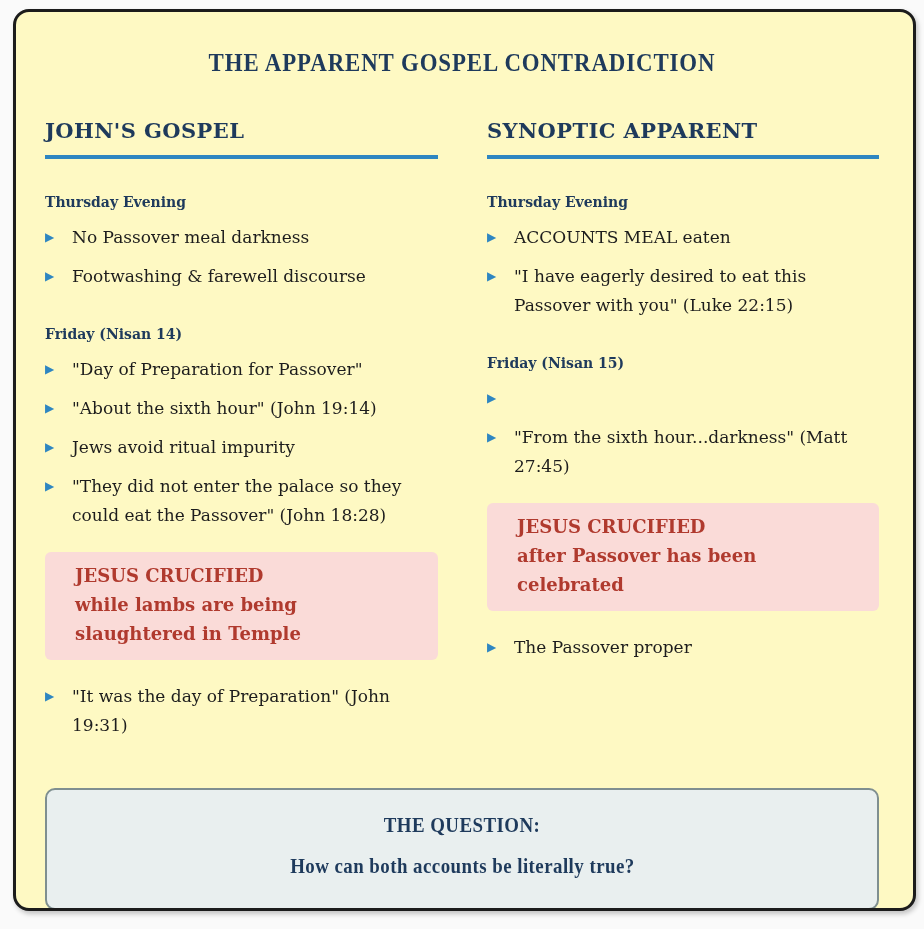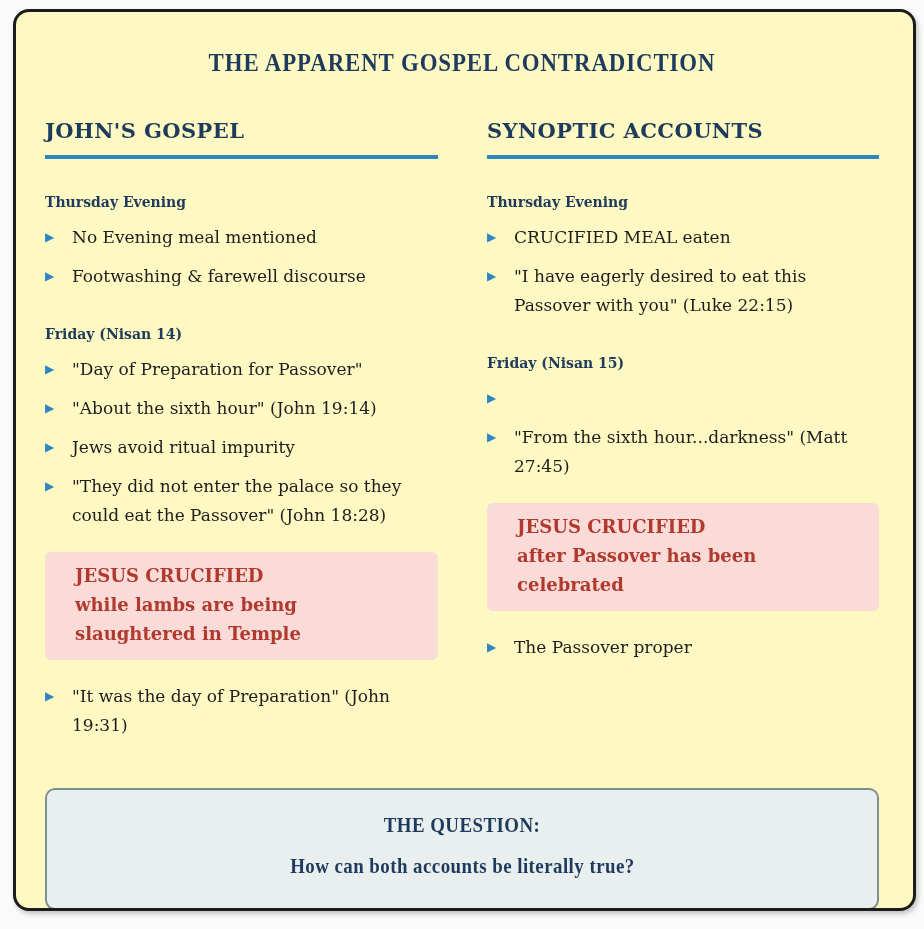--- a/index.html
+++ b/index.html
@@ -131,21 +131,21 @@
   <div class="columns">
 
     <div class="col-left">
       <h2 class="col-header">JOHN'S GOSPEL</h2>
       <div class="col-underline"></div>
 
       <h3 class="subheading">Thursday Evening</h3>
       <ul class="bullets">
         <li>
           <span class="tri">▶</span>
-          <span>No Evening meal mentioned</span>
+          <span>No Passover meal darkness</span>
         </li>
         <li>
           <span class="tri">▶</span>
           <span>Footwashing &amp; farewell discourse</span>
         </li>
       </ul>
 
       <h3 class="subheading">Friday (Nisan 14)</h3>
       <ul class="bullets">
         <li>
@@ -173,28 +173,28 @@
 
       <ul class="bullets after">
         <li style="margin-top:22px">
           <span class="tri">▶</span>
           <span>"It was the day of Preparation" (John 19:31)</span>
         </li>
       </ul>
     </div>
 
     <div class="col-right">
-      <h2 class="col-header">SYNOPTIC ACCOUNTS</h2>
+      <h2 class="col-header">SYNOPTIC APPARENT</h2>
       <div class="col-underline"></div>
 
       <h3 class="subheading">Thursday Evening</h3>
       <ul class="bullets">
         <li>
           <span class="tri">▶</span>
-          <span>CRUCIFIED MEAL eaten</span>
+          <span>ACCOUNTS MEAL eaten</span>
         </li>
         <li>
           <span class="tri">▶</span>
           <span>"I have eagerly desired to eat this Passover with you" (Luke 22:15)</span>
         </li>
       </ul>
 
       <h3 class="subheading">Friday (Nisan 15)</h3>
       <ul class="bullets">
         <li>

